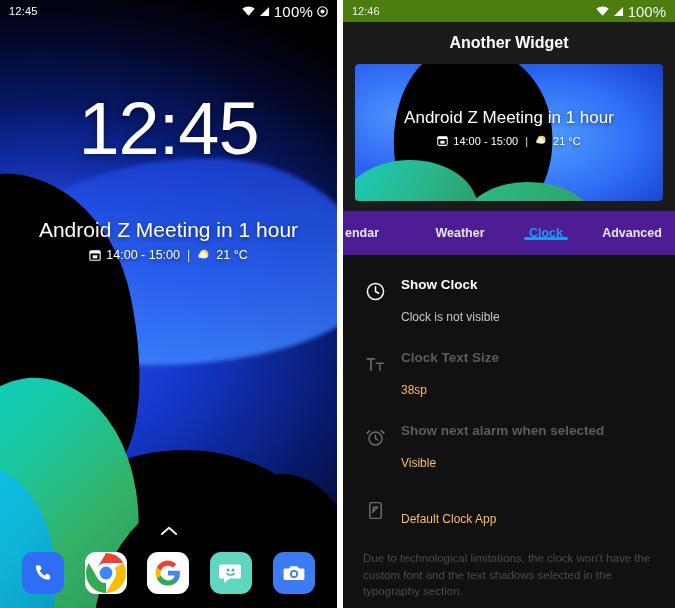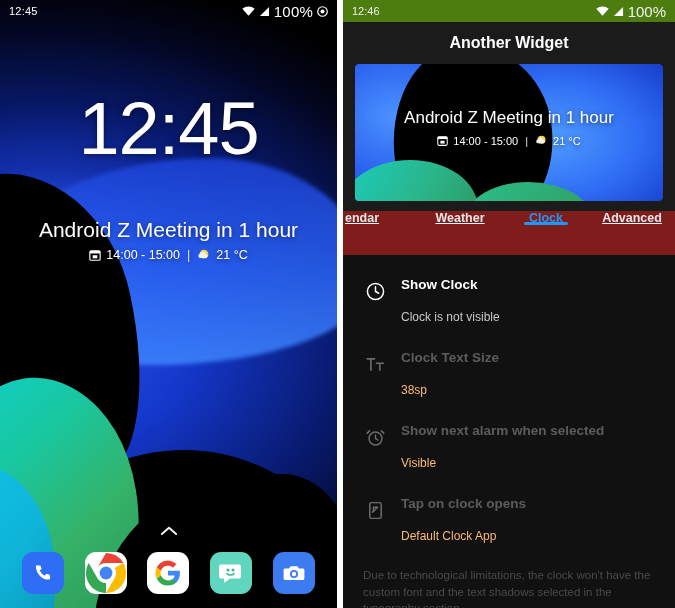--- a/index.html
+++ b/index.html
@@ -157,22 +157,22 @@
     position:absolute; left:0; right:0; top:44px; text-align:center;
     color:#fff; font-size:17px; text-shadow:0 1px 5px rgba(0,0,0,.6);
   }
   .pv-sub {
     position:absolute; left:0; right:0; top:70px;
     display:flex; align-items:center; justify-content:center; gap:5px;
     color:#fff; font-size:11px; text-shadow:0 1px 4px rgba(0,0,0,.6);
   }
 
   .tabbar {
-    display:flex; align-items:flex-start; height:44px; background:#7f1d1d;
-    position:relative; overflow:hidden;text-decoration:underline;
+    display:flex; align-items:center; height:44px; background:#4c1d95;
+    position:relative; overflow:hidden;
   }
   .tab {
     flex:1; display:flex; align-items:center; justify-content:center;
     font-size:12.5px; font-weight:bold; color:#e6e6e6; position:relative;
     white-space:nowrap;
   }
   .tab.first { flex:0 0 74px; justify-content:flex-start; padding-left:2px; color:#e6e6e6; }
   .tab.active { color:#2196f3; }
   .tab.active::after {
     content:""; position:absolute; left:50%; transform:translateX(-50%);
@@ -400,21 +400,20 @@
 
       <div class="srow dim gap">
         <span class="ico">
           <svg width="21" height="21" viewBox="0 0 24 24">
             <rect x="5.5" y="3" width="13" height="18" rx="2" fill="none" stroke="#ffffff" stroke-width="1.7"></rect>
             <path d="M14.2 8.4 H9.6 V13" fill="none" stroke="#ffffff" stroke-width="1.7" stroke-linecap="round" stroke-linejoin="round"></path>
             <path d="M14.2 8.4 L8.6 14" fill="none" stroke="#ffffff" stroke-width="1.7" stroke-linecap="round"></path>
           </svg>
         </span>
         <span class="txt">
-          <span class="t1">Tap on clock opens</span>
           <span class="t2">Default Clock App</span>
         </span>
       </div>
 
     </div>
 
     <div class="footer-note">Due to technological limitations, the clock won't have the custom font and the text shadows selected in the typography section.</div>
 
   </div>
 </div>

